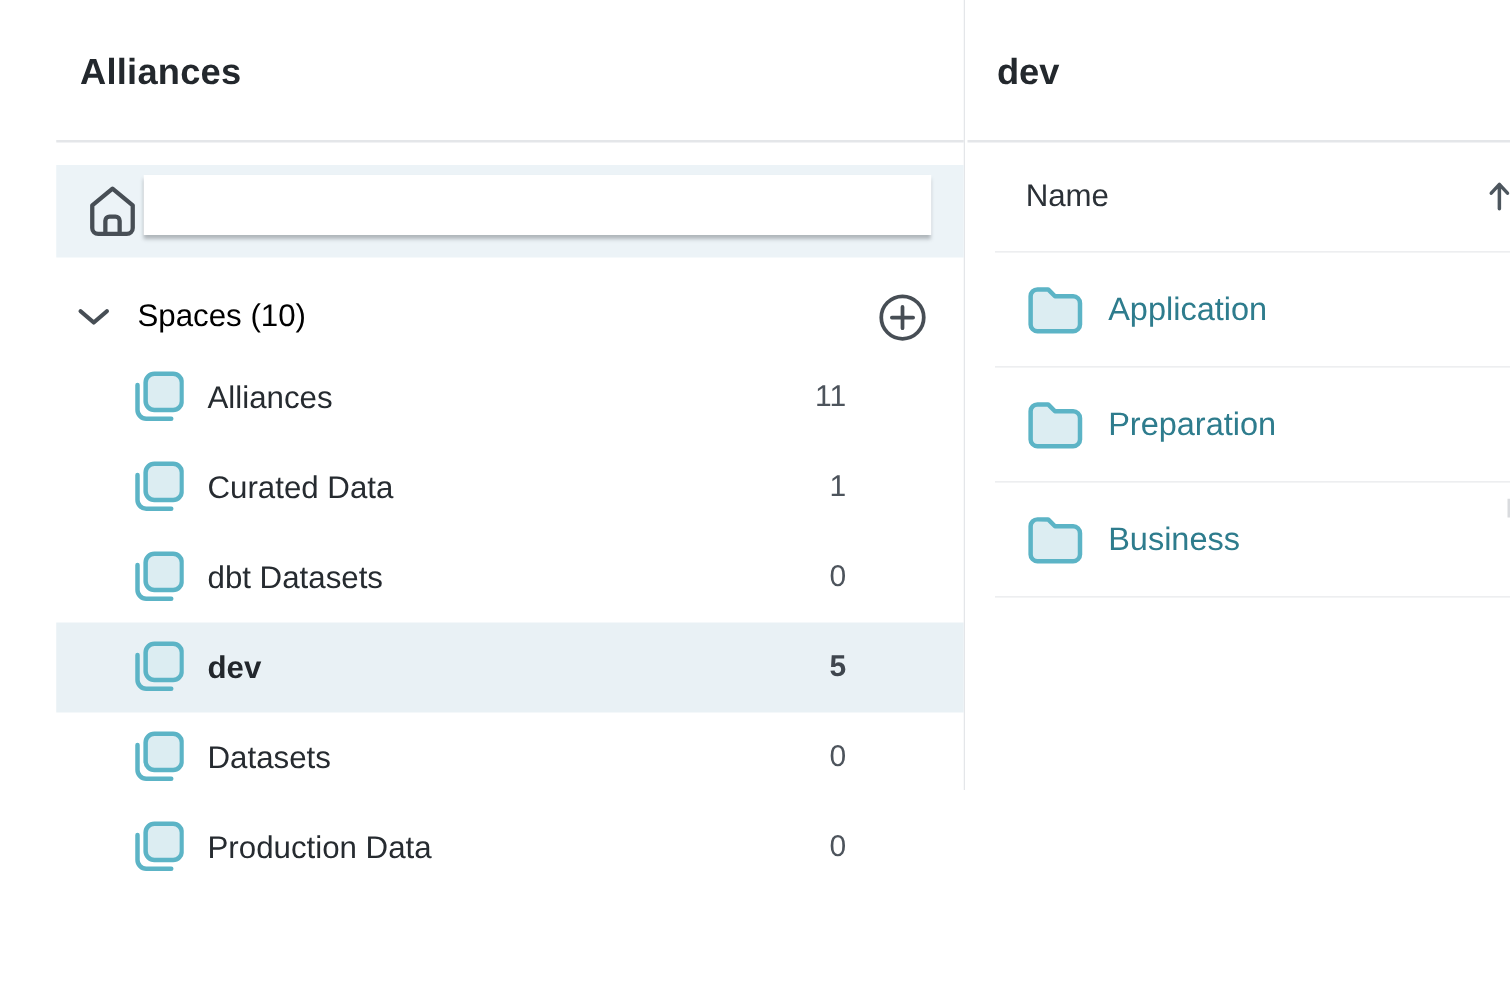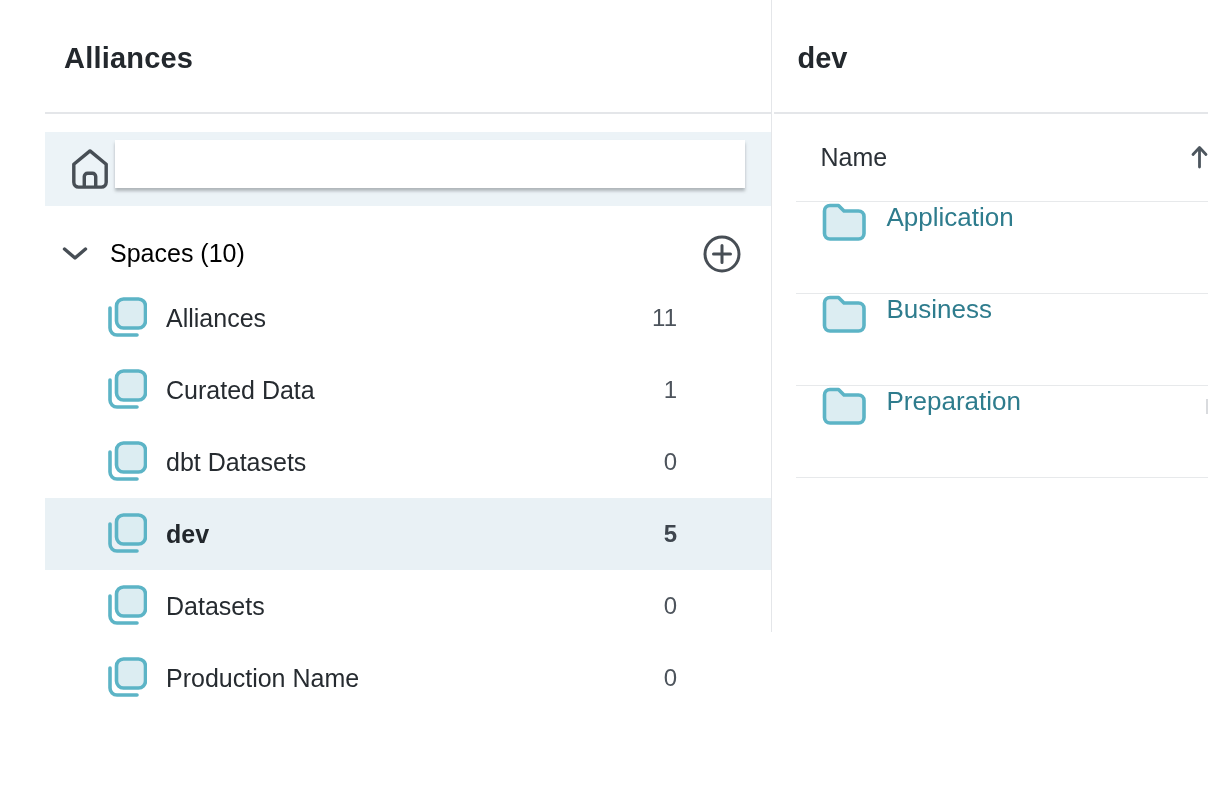--- a/index.html
+++ b/index.html
@@ -44,21 +44,21 @@
 
   
   .main{position:absolute;left:773.5px;top:0;right:0;height:794px;background:#fff;}
   .main-title{position:absolute;left:24px;top:42px;font-size:29px;font-weight:700;color:#23282d;}
   .main-divider{position:absolute;left:0;right:0;top:112px;height:1.5px;background:#e4e6e9;}
   .name-header{position:absolute;left:0;right:0;top:113px;height:88px;display:flex;
                align-items:center;padding-left:47px;box-sizing:border-box;cursor:pointer;justify-content:space-between;}
   .name-header .col-label{font-size:25px;color:#2b3137;}
   .name-header .sort-arrow{margin-left:17px;display:flex;}
   .tbl{position:absolute;left:22px;right:0;top:201px;border-top:1.5px solid #e7e9eb;}
-  .tbl-row{height:92px;display:flex;align-items:flex-start;padding-left:25px;
+  .tbl-row{height:92px;display:flex;align-items:center;padding-left:25px;
            border-bottom:1.5px solid #e7e9eb;box-sizing:border-box;cursor:pointer;}
   .tbl-row .folder-icon{display:flex;flex:0 0 auto;}
   .tbl-row .row-label{margin-left:20px;font-size:26px;color:#2e7c8d;}
   .edge-sliver{position:absolute;right:0;top:399px;width:2.5px;height:15px;background:#d9dbde;}
 
   svg{display:block;}
 </style>
 </head>
 <body>
 
@@ -159,21 +159,21 @@
         <span class="sb-count">0</span>
       </div>
 
       <div class="sb-item">
         <span class="sp-icon">
           <svg width="44" height="46" viewBox="0 0 44 46" fill="none">
             <path d="M7 13 V33 a7 7 0 0 0 7 7 H34" stroke="#5cb4c6" stroke-width="3.6" stroke-linecap="round"></path>
             <rect x="13.5" y="4" width="29" height="29" rx="7" fill="#dcedf2" stroke="#5cb4c6" stroke-width="3.6"></rect>
           </svg>
         </span>
-        <span class="sb-label">Production Name</span>
+        <span class="sb-label">Production Data</span>
         <span class="sb-spacer"></span>
         <span class="sb-count">0</span>
       </div>
 
 
     </div>
   </div>
 
   <div class="main">
 
@@ -199,30 +199,30 @@
         </span>
         <span class="row-label">Application</span>
       </div>
 
       <div class="tbl-row">
         <span class="folder-icon">
           <svg width="46" height="40" viewBox="0 0 46 40" fill="none">
             <path d="M3.5 9 a5.5 5.5 0 0 1 5.5 -5.5 h8.5 l5.5 5.5 h14.5 a5.5 5.5 0 0 1 5.5 5.5 v17 a5.5 5.5 0 0 1 -5.5 5.5 H9 a5.5 5.5 0 0 1 -5.5 -5.5 Z" fill="#dcedf2" stroke="#5cb4c6" stroke-width="3.6" stroke-linejoin="round"></path>
           </svg>
         </span>
-        <span class="row-label">Business</span>
+        <span class="row-label">Preparation</span>
       </div>
 
       <div class="tbl-row">
         <span class="folder-icon">
           <svg width="46" height="40" viewBox="0 0 46 40" fill="none">
             <path d="M3.5 9 a5.5 5.5 0 0 1 5.5 -5.5 h8.5 l5.5 5.5 h14.5 a5.5 5.5 0 0 1 5.5 5.5 v17 a5.5 5.5 0 0 1 -5.5 5.5 H9 a5.5 5.5 0 0 1 -5.5 -5.5 Z" fill="#dcedf2" stroke="#5cb4c6" stroke-width="3.6" stroke-linejoin="round"></path>
           </svg>
         </span>
-        <span class="row-label">Preparation</span>
+        <span class="row-label">Business</span>
       </div>
 
     </div>
 
     <div class="edge-sliver"></div>
   </div>
 
 </div>
 
 </body></html>

